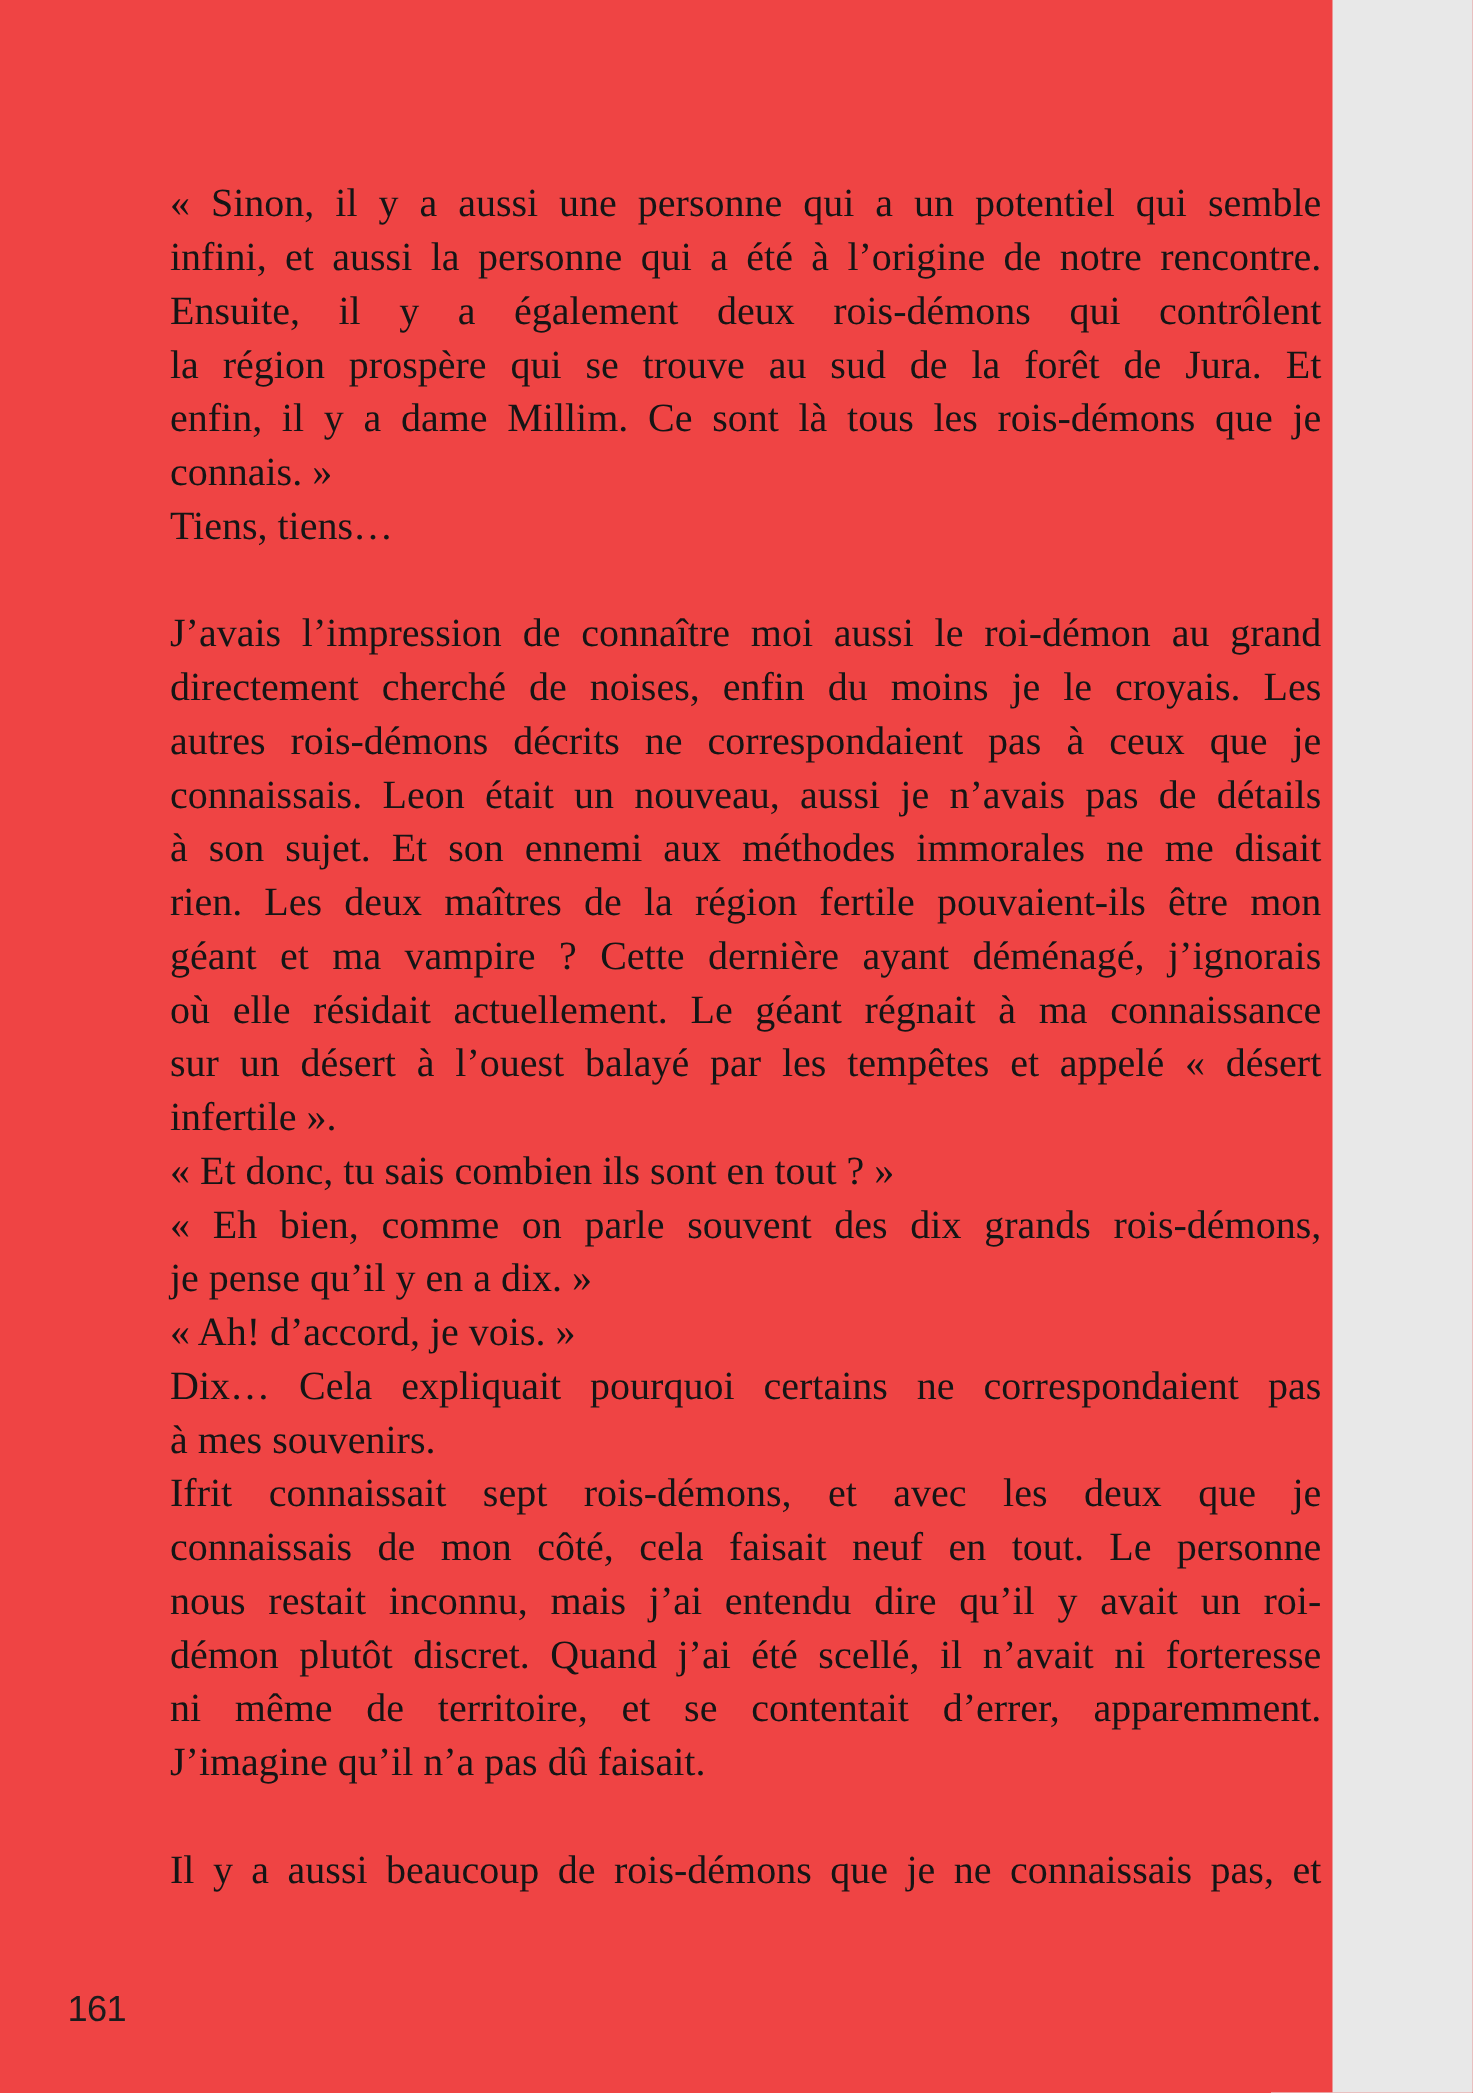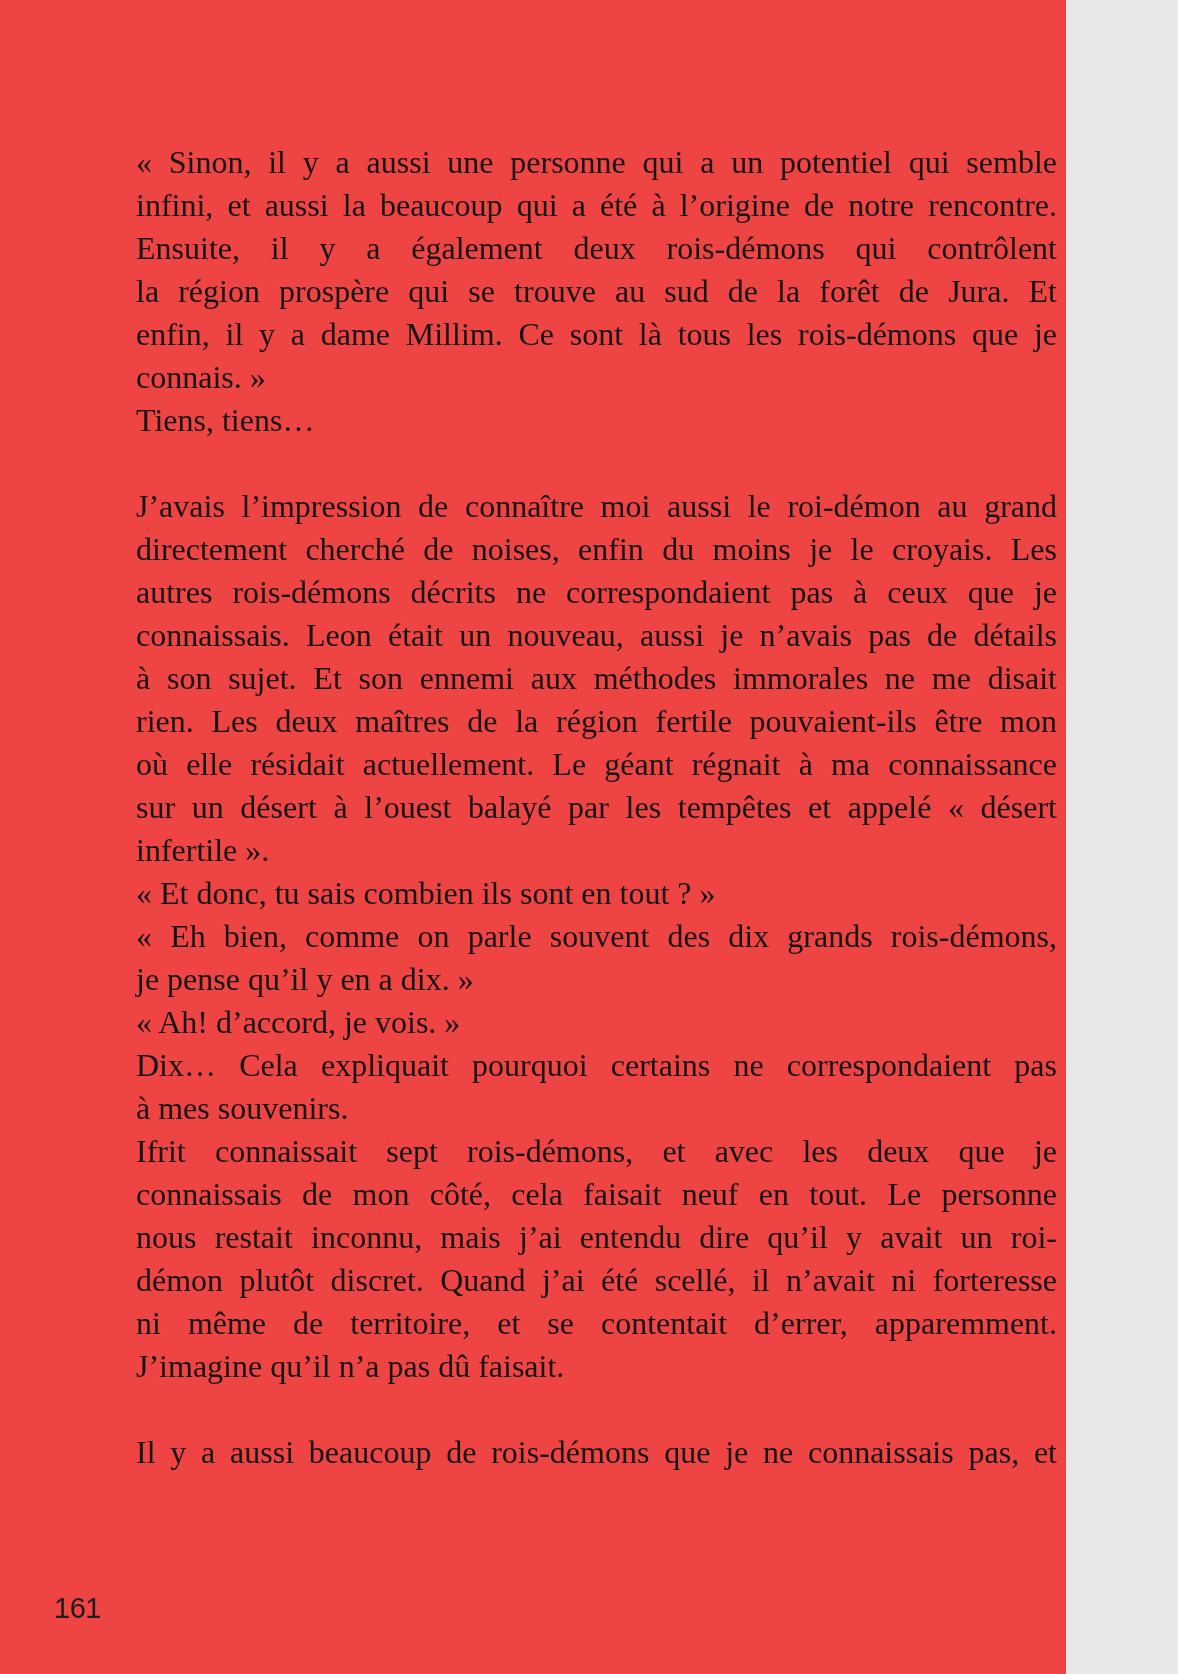--- a/index.html
+++ b/index.html
@@ -46,33 +46,34 @@
     color: #1c1c1c;
     letter-spacing: -0.5px;
   }
 </style>
 </head>
 <body>
 
 <div class="page">
   <div class="text-block">
       <div class="line just">« Sinon, il y a aussi une personne qui a un potentiel qui semble</div>
-      <div class="line just">infini, et aussi la beaucoup qui a été à l’origine de notre rencontre.</div>
+      <div class="line just">infini, et aussi la personne qui a été à l’origine de notre rencontre.</div>
       <div class="line just">Ensuite, il y a également deux rois-démons qui contrôlent</div>
       <div class="line just">la région prospère qui se trouve au sud de la forêt de Jura. Et</div>
       <div class="line just">enfin, il y a dame Millim. Ce sont là tous les rois-démons que je</div>
       <div class="line">connais. »</div>
       <div class="line">Tiens, tiens…</div>
       <div class="spacer"></div>
       <div class="line just">J’avais l’impression de connaître moi aussi le roi-démon au grand</div>
       <div class="line just">directement cherché de noises, enfin du moins je le croyais. Les</div>
       <div class="line just">autres rois-démons décrits ne correspondaient pas à ceux que je</div>
       <div class="line just">connaissais. Leon était un nouveau, aussi je n’avais pas de détails</div>
       <div class="line just">à son sujet. Et son ennemi aux méthodes immorales ne me disait</div>
       <div class="line just">rien. Les deux maîtres de la région fertile pouvaient-ils être mon</div>
+      <div class="line just">géant et ma vampire ? Cette dernière ayant déménagé, j’ignorais</div>
       <div class="line just">où elle résidait actuellement. Le géant régnait à ma connaissance</div>
       <div class="line just">sur un désert à l’ouest balayé par les tempêtes et appelé « désert</div>
       <div class="line">infertile ».</div>
       <div class="line">« Et donc, tu sais combien ils sont en tout ? »</div>
       <div class="line just">« Eh bien, comme on parle souvent des dix grands rois-démons,</div>
       <div class="line">je pense qu’il y en a dix. »</div>
       <div class="line">« Ah! d’accord, je vois. »</div>
       <div class="line just">Dix… Cela expliquait pourquoi certains ne correspondaient pas</div>
       <div class="line">à mes souvenirs.</div>
       <div class="line just">Ifrit connaissait sept rois-démons, et avec les deux que je</div>

